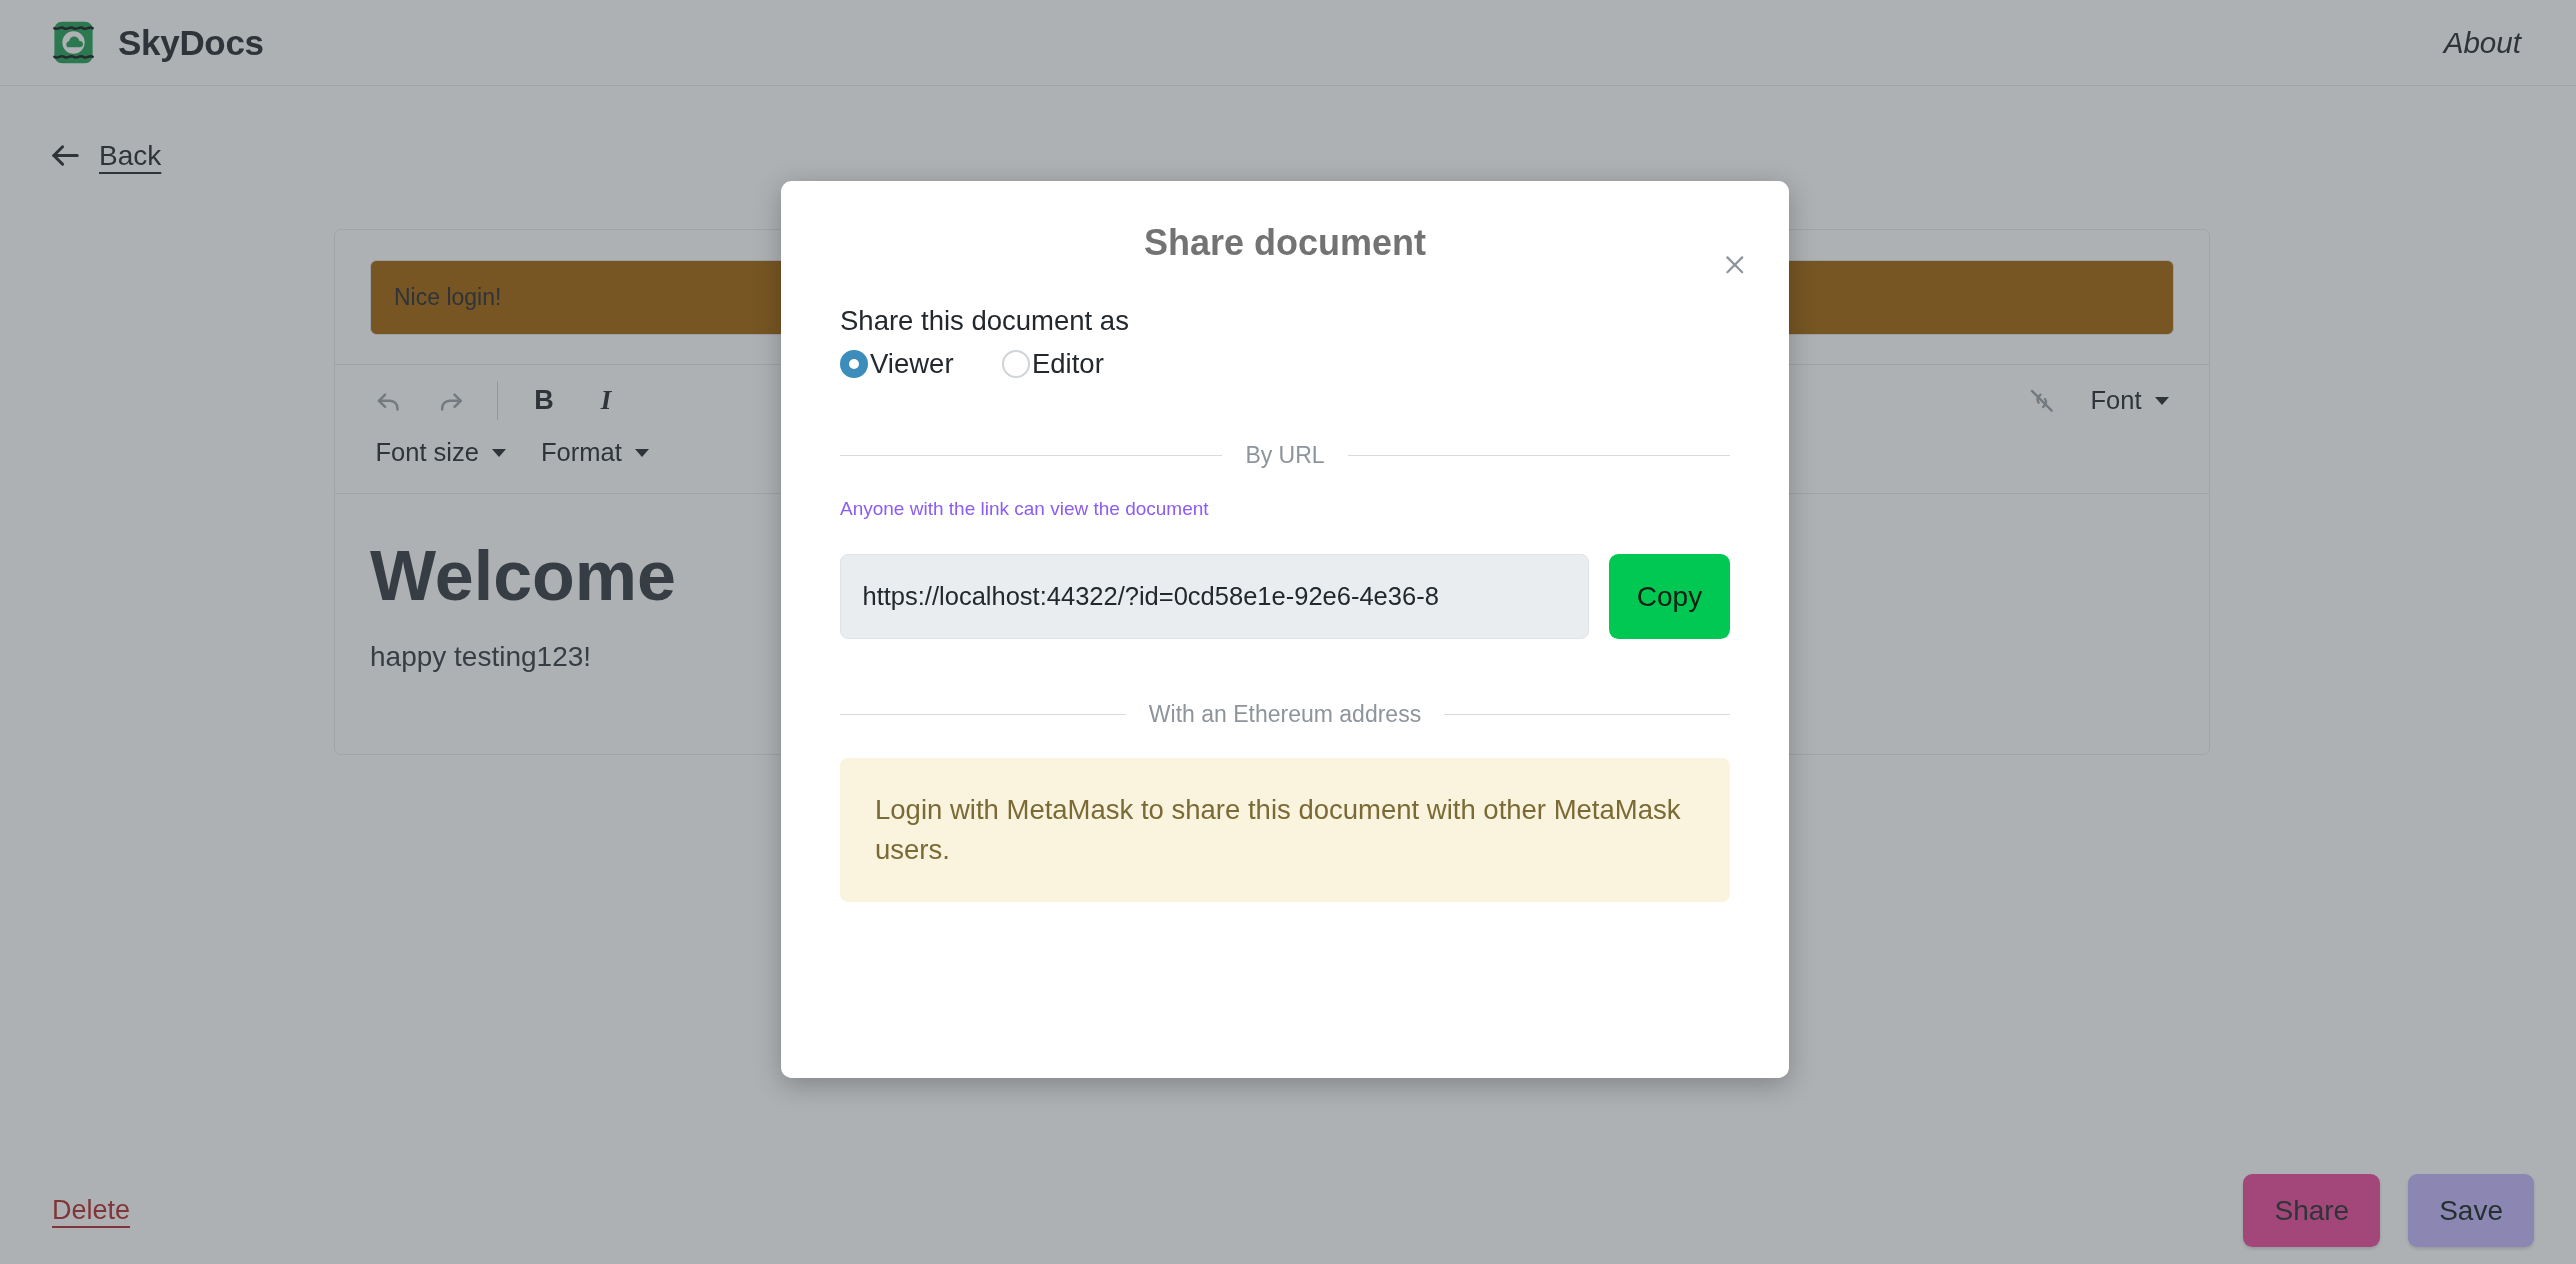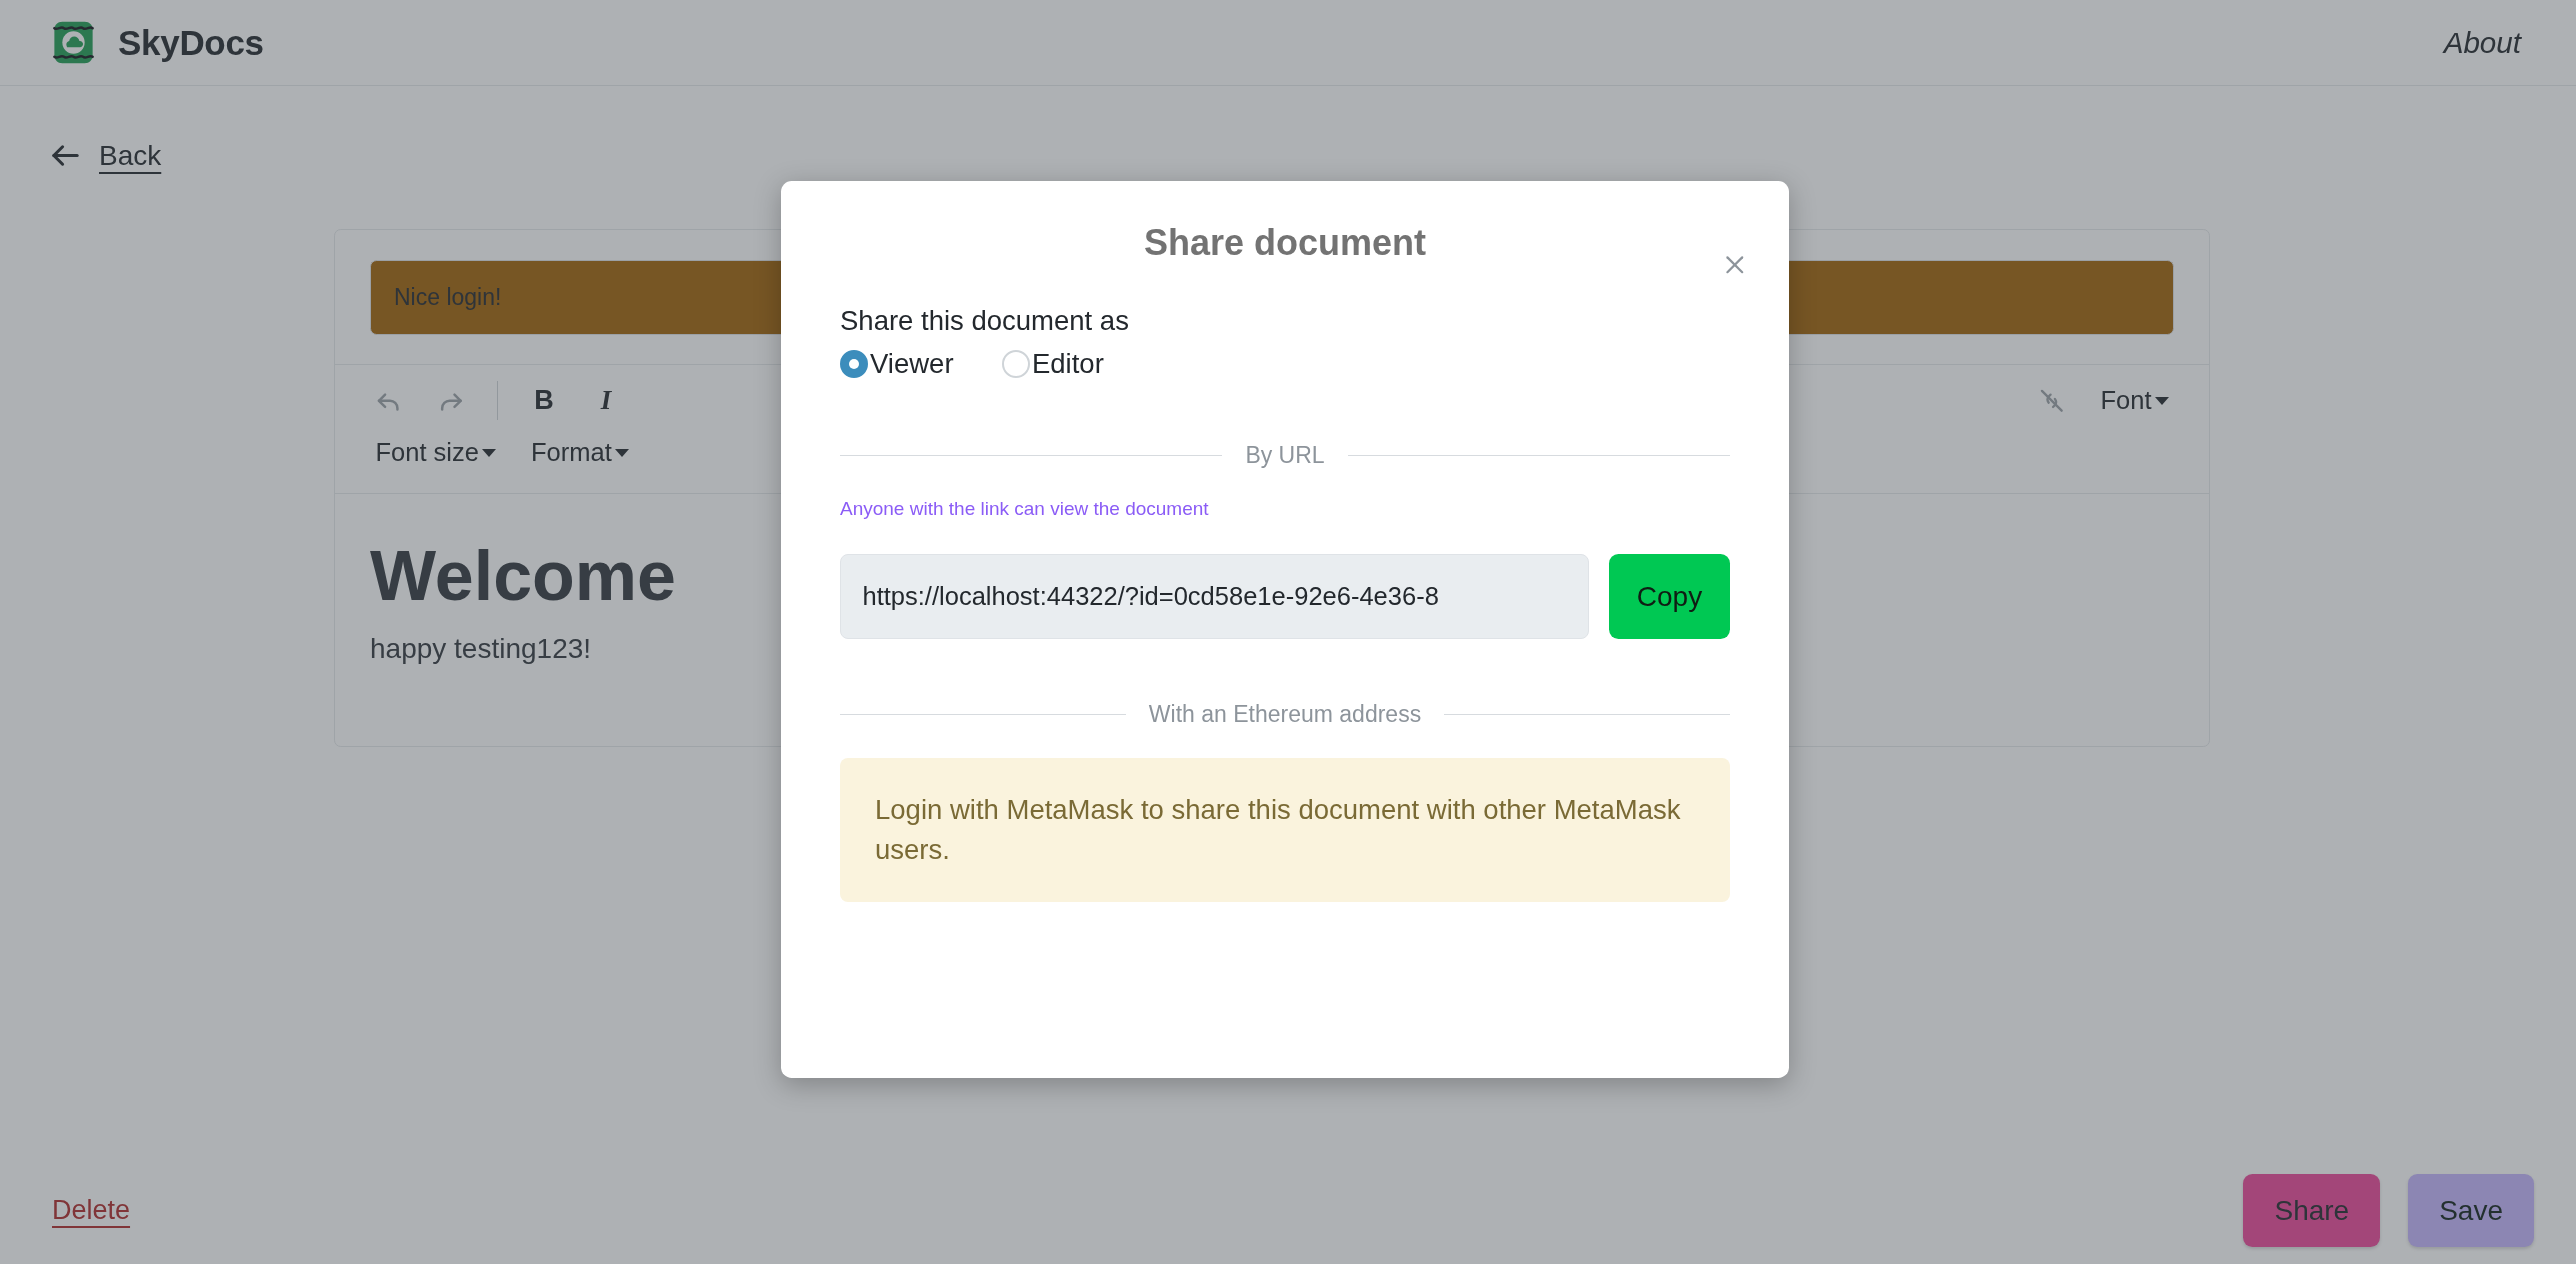--- a/index.html
+++ b/index.html
@@ -132,21 +132,21 @@
   .tb-sep {
     width: 1.3px;
     height: 39px;
     background: #cfd4d8;
     margin: 0 14.8px;
   }
   .tb-drop {
     height: 51px;
     display: flex;
     align-items: center;
-    gap: 3px;
+    gap: 13px;
     padding: 0 17.5px;
     background: transparent;
     border: none;
     cursor: pointer;
     font-size: 25.5px;
     color: #23282d;
     font-family: "Liberation Sans", sans-serif;
   }
   .caret {
     width: 0; height: 0;
@@ -155,21 +155,21 @@
     border-top: 8.7px solid #23282d;
   }
   .tb-spacer { flex: 1 1 auto; }
 
   #doc-content { padding: 42px 35px 81px 35px; }
   #doc-heading {
     font-size: 70px;
     font-weight: bold;
     color: #32383e;
     line-height: 1.15;
-    margin-bottom: 16px;
+    margin-bottom: 24px;
   }
   #doc-paragraph {
     font-size: 28px;
     color: #32383e;
   }
 
   
   #bottom-bar {
     position: absolute;
     left: 0; right: 0; bottom: 0;

